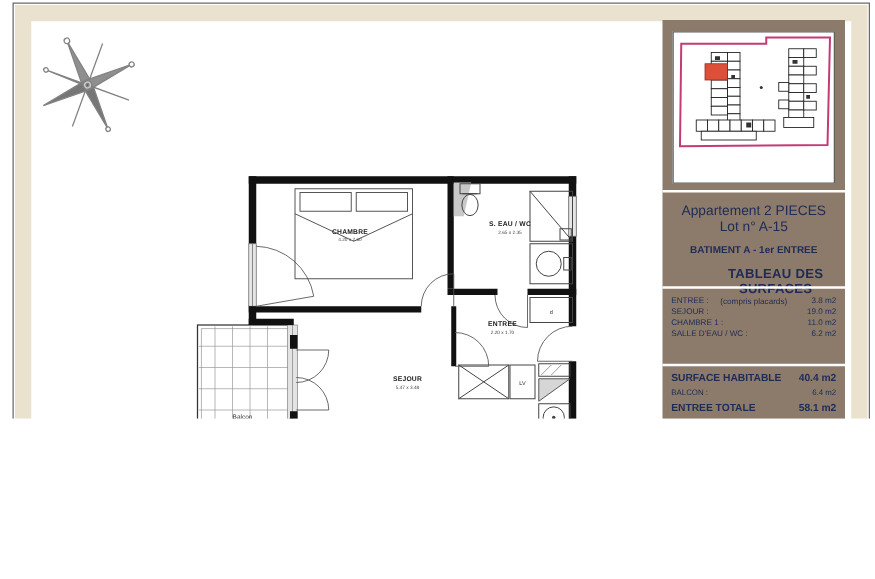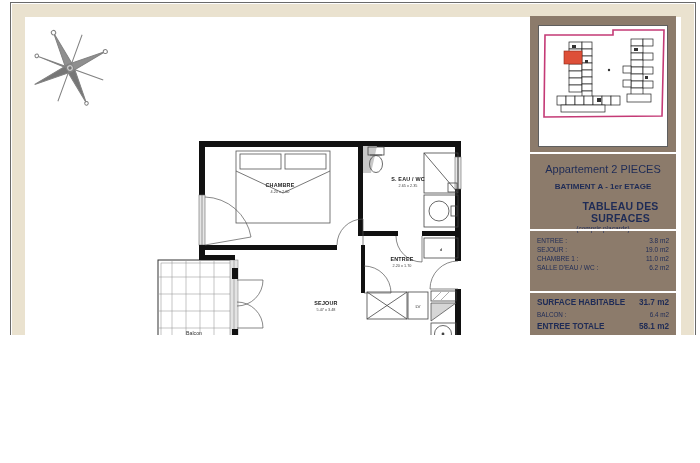--- a/index.html
+++ b/index.html
@@ -286,21 +286,22 @@
             <rect x="106" y="50" width="3" height="3"></rect>
               <circle cx="70" cy="44" r="1.2"></circle>
           </g>
           <rect x="25" y="25" width="18" height="13" fill="#dd4f38" stroke="#8f2614" stroke-width="0.6"></rect>
         </svg>
       </div>
     </div>
 
     <div class="sb-sec sb-head">
       <div class="t1">Appartement 2 PIECES</div>
-      <div class="t3">BATIMENT A - 1er ETAGE</div>
+      <div class="t2">Lot n° A-15</div>
+      <div class="t3">BATIMENT A - 1er ENTREE</div>
       <div class="t4">TABLEAU DES SURFACES</div>
       <div class="t5">(compris placards)</div>
     </div>
 
     <div class="sb-sec sb-table">
       <div class="srow">
         <span>ENTREE :</span>
         <span>3.8 m2</span>
       </div>
       <div class="srow">
@@ -313,21 +314,21 @@
       </div>
       <div class="srow">
         <span>SALLE D'EAU / WC :</span>
         <span>6.2 m2</span>
       </div>
     </div>
 
     <div class="sb-sec sb-surf">
       <div class="bigrow">
         <span>SURFACE HABITABLE</span>
-        <span>31.7 m2</span>
+        <span>40.4 m2</span>
       </div>
       <div class="midrow">
         <span>BALCON :</span>
         <span>6.4 m2</span>
       </div>
       <div class="bigrow">
         <span>ENTREE TOTALE</span>
         <span>58.1 m2</span>
       </div>
     </div>

